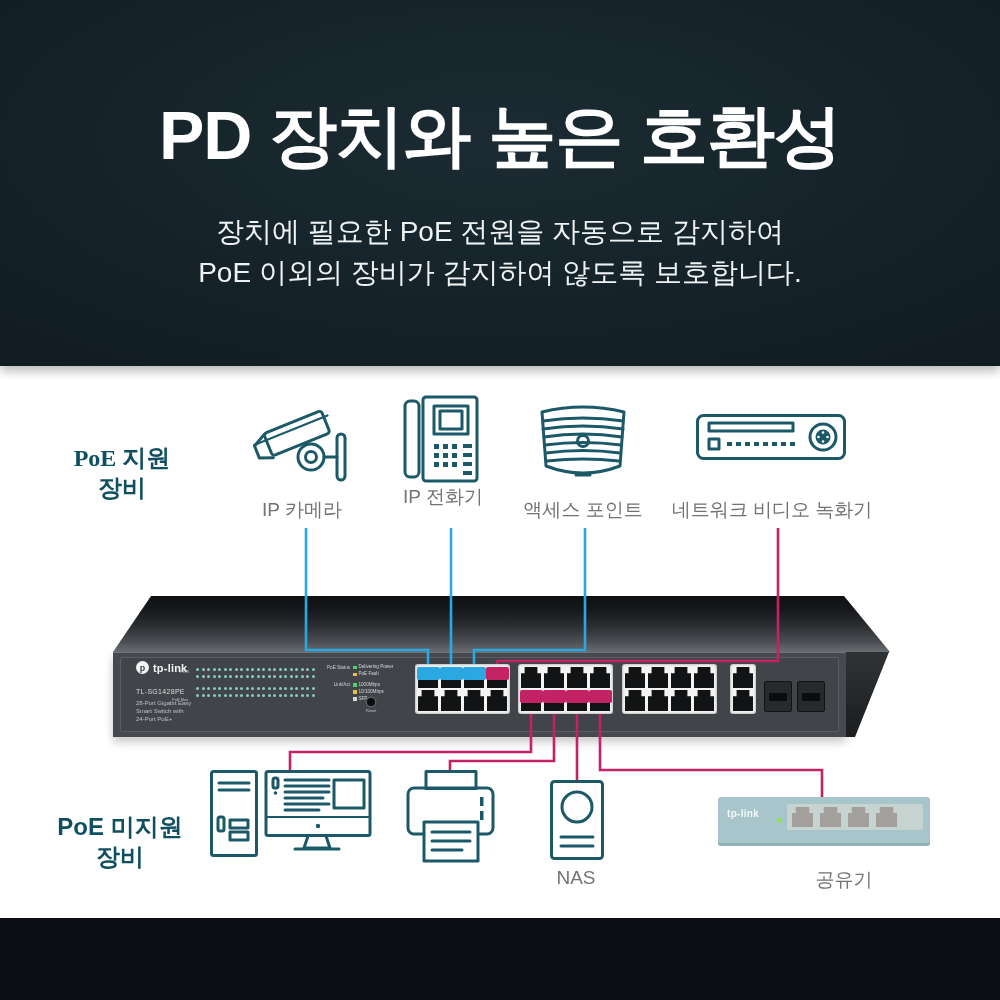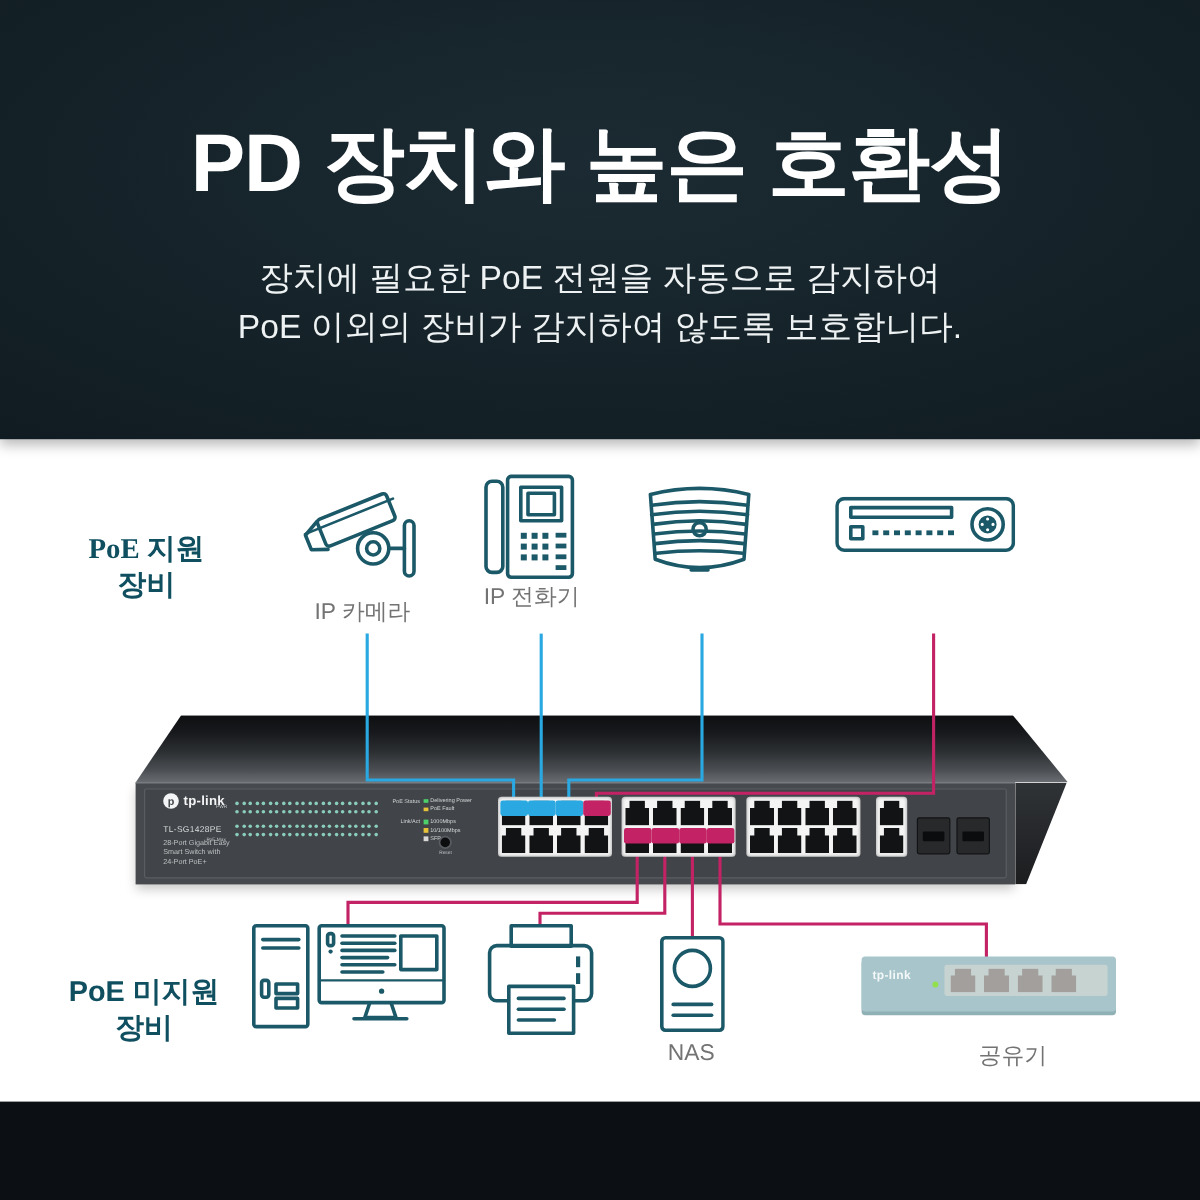--- a/index.html
+++ b/index.html
@@ -153,20 +153,21 @@
         <path d="M9,29 Q49,23 89,29"></path>
         <path d="M10,37 Q49,31 88,37"></path>
         <path d="M11,45 Q49,40 87,45"></path>
         <path d="M12,53 Q49,48 86,53"></path>
         <path d="M13,61 Q49,57 85,61"></path>
         <circle cx="49" cy="41" r="5.5"></circle>
         <path d="M42,75 H56" stroke-width="3"></path>
       </g>
     </svg>
   </div>
+  <div class="device-label" style="left:495px;top:497px;width:176px">액세스 포인트</div>
 
   <div class="device" style="left:696px;top:414px">
     <svg width="150" height="46" viewBox="0 0 150 46">
       <g class="ic" stroke-width="2.4">
         <rect x="1.5" y="1.5" width="147" height="43" rx="6"></rect>
         <rect x="13" y="9" width="84" height="8"></rect>
         <rect x="13" y="25" width="10" height="10"></rect>
         <circle cx="127" cy="23" r="13"></circle>
       </g>
       <g class="icf">
@@ -181,20 +182,21 @@
         <circle cx="127" cy="23" r="7.5"></circle>
       </g>
       <g fill="#ffffff">
         <circle cx="127" cy="18.5" r="1.3"></circle>
           <circle cx="127" cy="27.5" r="1.3"></circle>
         <circle cx="122.5" cy="23" r="1.3"></circle>
           <circle cx="131.5" cy="23" r="1.3"></circle>
       </g>
     </svg>
   </div>
+  <div class="device-label" style="left:652px;top:497px;width:240px">네트워크 비디오 녹화기</div>
 
   <svg class="connectors" width="1000" height="1000" viewBox="0 0 1000 1000">
     <g fill="none" stroke-width="2.6">
       <path d="M306,528 V650 H428 V676" stroke="#29a8e1"></path>
       <path d="M451,528 V676" stroke="#29a8e1"></path>
       <path d="M585,528 V650 H474 V676" stroke="#29a8e1"></path>
       <path d="M778,528 V661 H497 V676" stroke="#c32364"></path>
       <path d="M531,702 V752 H290 V771" stroke="#c32364"></path>
       <path d="M554,702 V761 H450 V770" stroke="#c32364"></path>
       <path d="M577,702 V781" stroke="#c32364"></path>

